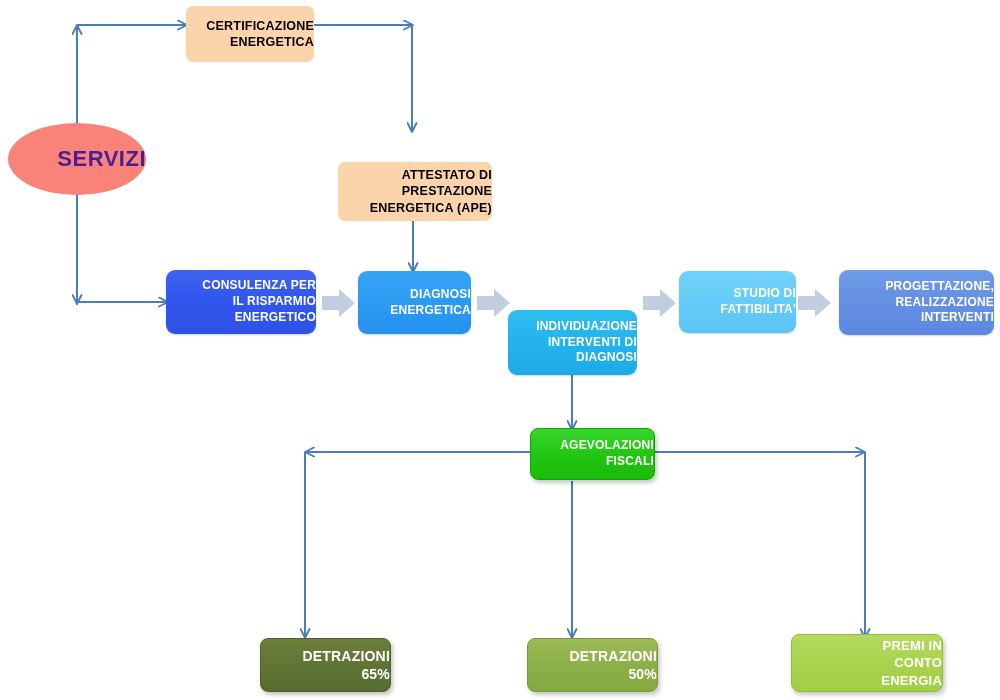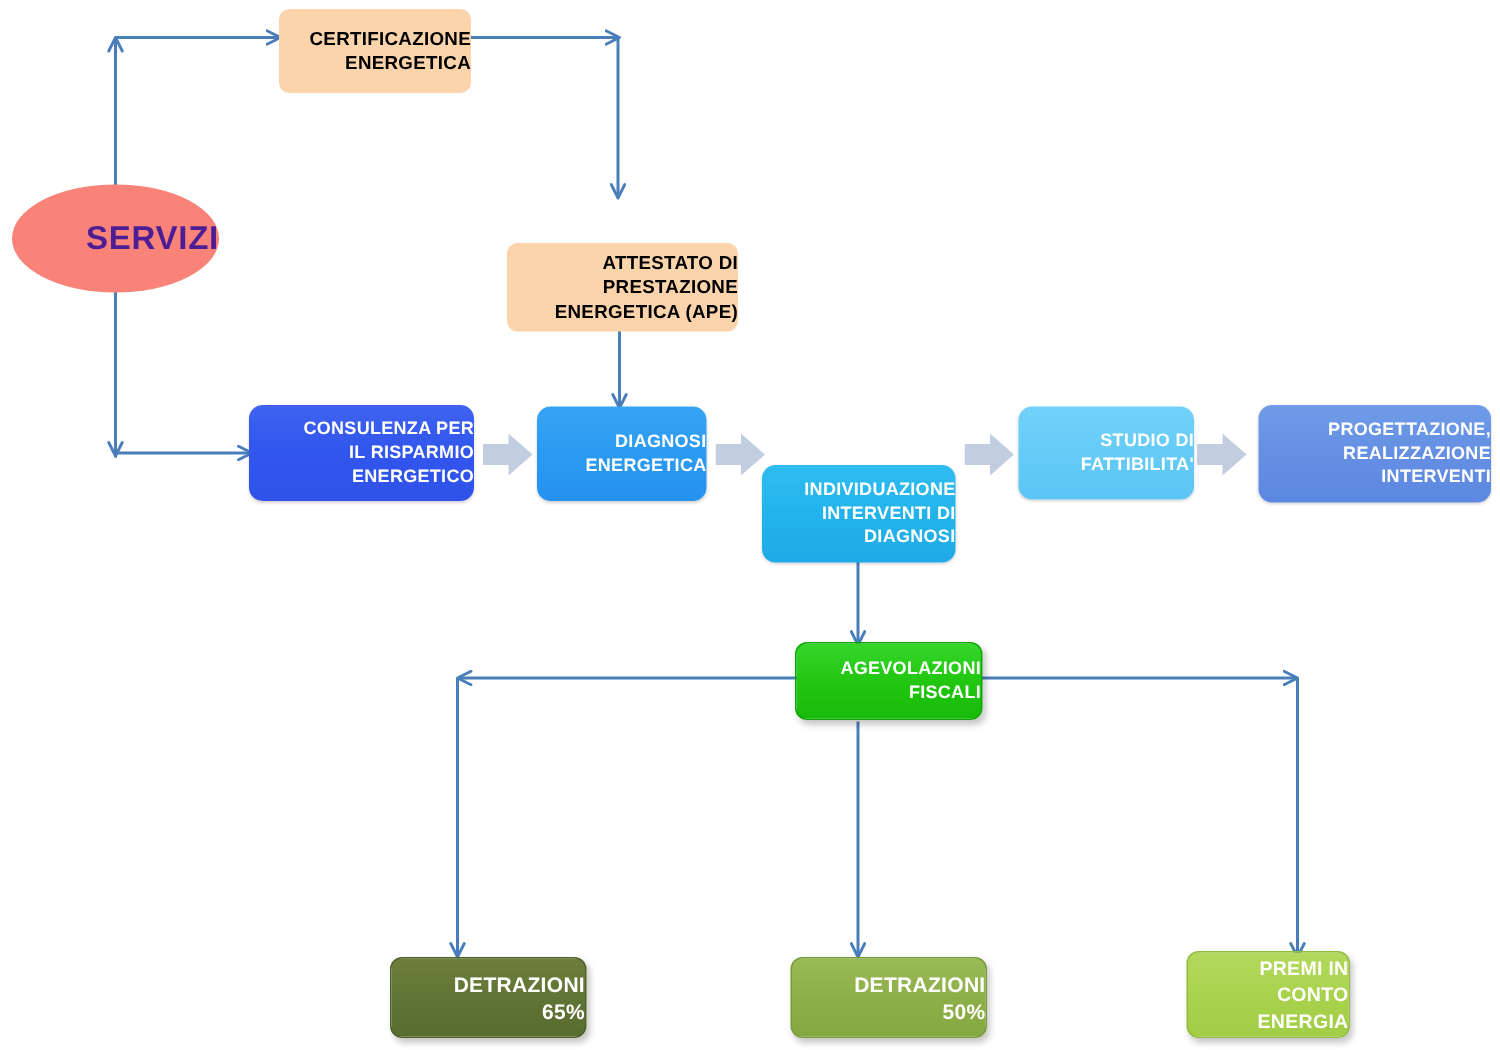--- a/index.html
+++ b/index.html
@@ -245,21 +245,21 @@
     </div>
   </div>
 
   <div class="node greenbox g-olive" style="left:507px; top:638px; width:131px; height:54px;">
     <div class="lbl">
       <div>DETRAZIONI</div>
       <div>50%</div>
     </div>
   </div>
 
-  <div class="node greenbox g-lime" style="left:771px; top:634px; width:109px; height:58px;">
+  <div class="node greenbox g-lime" style="left:771px; top:634px; width:152px; height:58px;">
     <div class="lbl">
       <div>PREMI IN</div>
       <div>CONTO</div>
       <div>ENERGIA</div>
     </div>
   </div>
 
 </div>
 
 </body></html>

